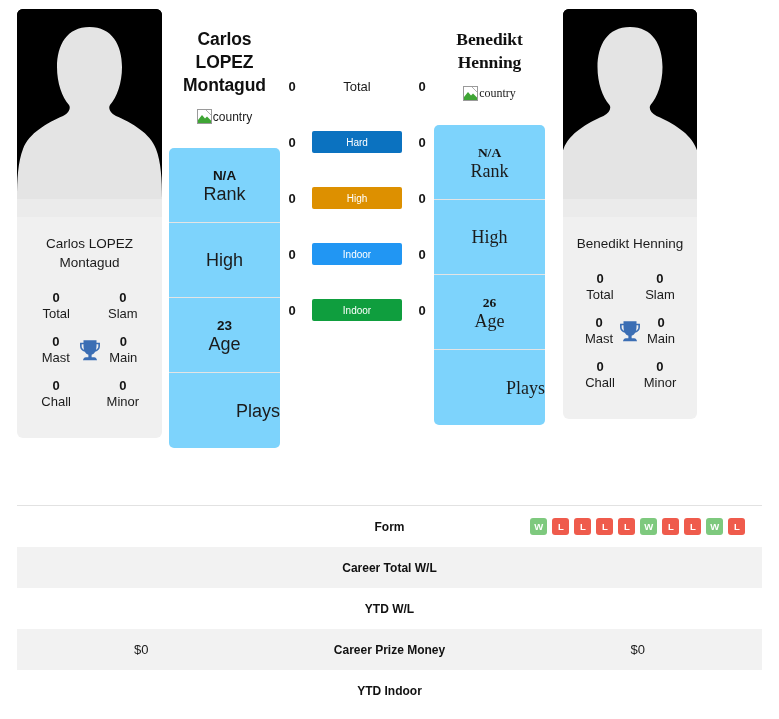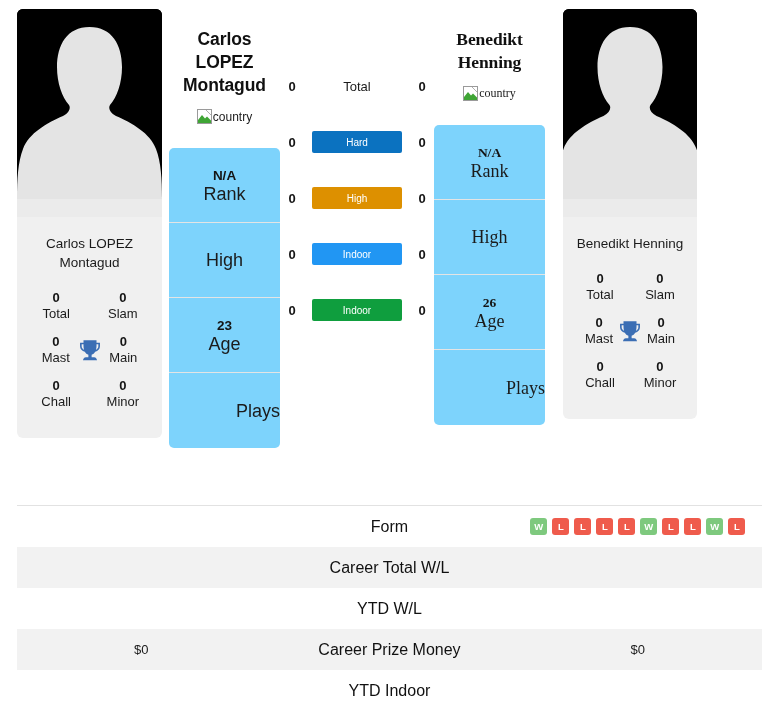--- a/index.html
+++ b/index.html
@@ -202,22 +202,22 @@
     position: relative;
   }
   .trow.alt { background: #f2f2f2; }
   .tcell {
     flex: 1 1 0;
     text-align: center;
     font-size: 13px;
     color: #1b1b1b;
   }
   .tcell.mid {
-    font-weight: normal;
-    font-size: 16px;
+    font-weight: bold;
+    font-size: 12px;
     color: #111111;
   }
   .form-badges {
     display: flex;
     gap: 5px;
     justify-content: center;
     align-items: center;
   }
   .fb {
     width: 17px; height: 17px;

